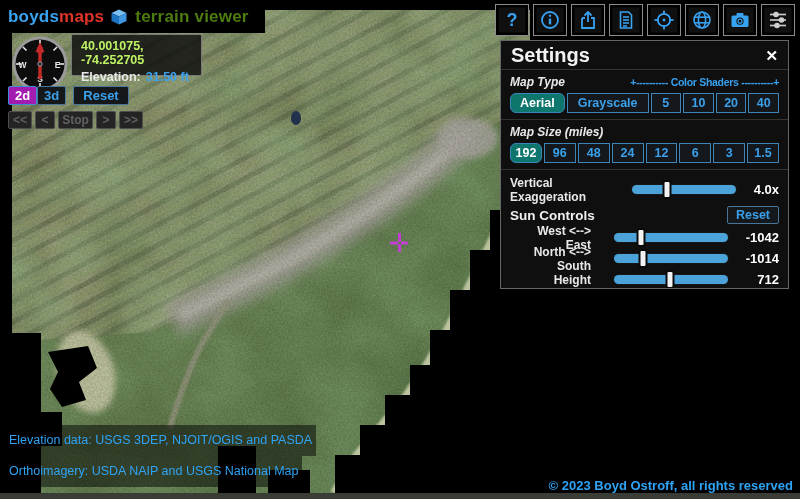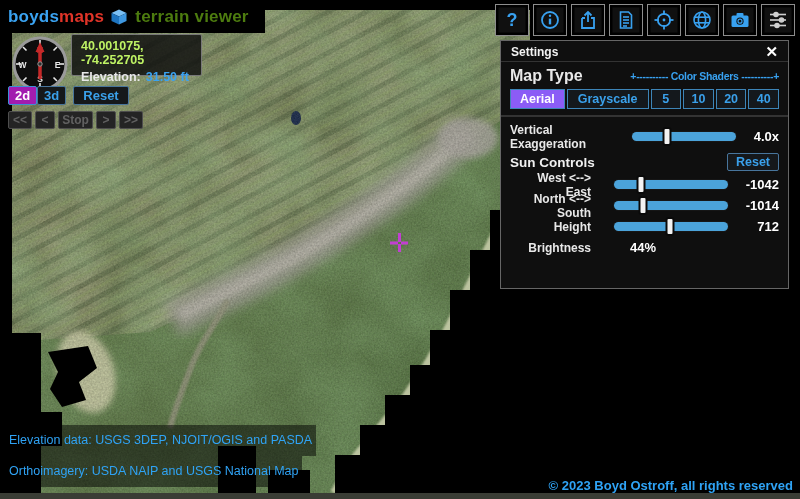--- a/index.html
+++ b/index.html
@@ -48,31 +48,31 @@
   
   .toolbar{position:absolute;left:495px;top:4px;display:flex;gap:4px;}
   .tool-btn{width:34px;height:32px;background:#101010;border:1px solid #8d8d8d;
             box-shadow:inset 0 0 0 2.5px #000;display:flex;align-items:center;
             justify-content:center;cursor:pointer;}
 
   
   .panel{position:absolute;left:500px;top:40px;width:289px;height:249px;
          background:#0f0f0f;border:1px solid #666;color:#e8e8e8;overflow:hidden;}
   .panel-header{display:flex;align-items:center;padding:3px 10px 2px;}
-  .panel-title{font-size:12px;font-weight:bold;color:#f2f2f2;}
+  .panel-title{font-size:20px;font-weight:bold;color:#f2f2f2;}
   .panel-close{margin-left:auto;font-size:15px;font-weight:bold;color:#fff;cursor:pointer;line-height:1;}
   .sep{border-top:1px solid #333;}
   .sec{padding:4px 9px 6px;}
   .row-between{display:flex;align-items:center;justify-content:space-between;margin:1px 0 4px;}
-  .lbl{font-size:16px;font-weight:bold;color:#e8e8e8;}
+  .lbl{font-size:12px;font-weight:bold;color:#e8e8e8;font-style:italic;}
   .shaders{font-size:10.5px;font-weight:bold;color:#38a1f0;letter-spacing:-.3px;}
   .seg-row{display:flex;gap:2px;height:20px;}
   .seg{flex:1;display:flex;align-items:center;justify-content:center;font-size:12.5px;
        font-weight:bold;color:#3aa0ea;background:#14181c;border:1px solid #3d85b8;cursor:pointer;}
-  .seg.sel{background:#8b5cf6;color:#fff;}
+  .seg.sel{background:#0f766e;color:#fff;border-radius:6px;}
   .seg.auto{flex:0 0 auto;padding:0 9px;}
 
   .sl-row{display:flex;align-items:center;height:21px;}
   .sl-row.tall{height:25px;}
   .sl-label{flex:0 0 104px;font-size:12px;font-weight:bold;text-align:right;padding-right:23px;}
   .sl-label.left{text-align:left;padding-right:0;}
   .slider{position:relative;flex:1;height:9px;background:#4ba3da;border-radius:5px;
           box-shadow:0 0 0 1px #161616;margin-right:9px;cursor:pointer;}
   .handle{position:absolute;top:-5px;width:9px;height:19px;background:#f2f2f2;
           border:2px solid #0a0a0a;border-radius:3px;transform:translateX(-50%);}
@@ -324,20 +324,35 @@
         <div class="seg auto sel">Aerial</div>
         <div class="seg auto" style="padding:0 10px">Grayscale</div>
         <div class="seg">5</div>
         <div class="seg">10</div>
         <div class="seg">20</div>
         <div class="seg">40</div>
       </div>
     </div>
     <div class="sep"></div>
 
+    <div class="sec">
+      <div class="row-between">
+        <span class="lbl">Map Size (miles)</span>
+      </div>
+      <div class="seg-row">
+        <div class="seg sel">192</div>
+        <div class="seg">96</div>
+        <div class="seg">48</div>
+        <div class="seg">24</div>
+        <div class="seg">12</div>
+        <div class="seg">6</div>
+        <div class="seg">3</div>
+        <div class="seg">1.5</div>
+      </div>
+    </div>
     <div class="sep"></div>
 
     <div class="sec" style="padding-top:7px">
       <div class="sl-row tall">
         <span class="sl-label left" style="flex-basis:122px">Vertical Exaggeration</span>
         <div class="slider">
           <div class="handle" style="left:34%"></div>
         </div>
         <span class="sl-val" style="flex-basis:34px">4.0x</span>
       </div>

